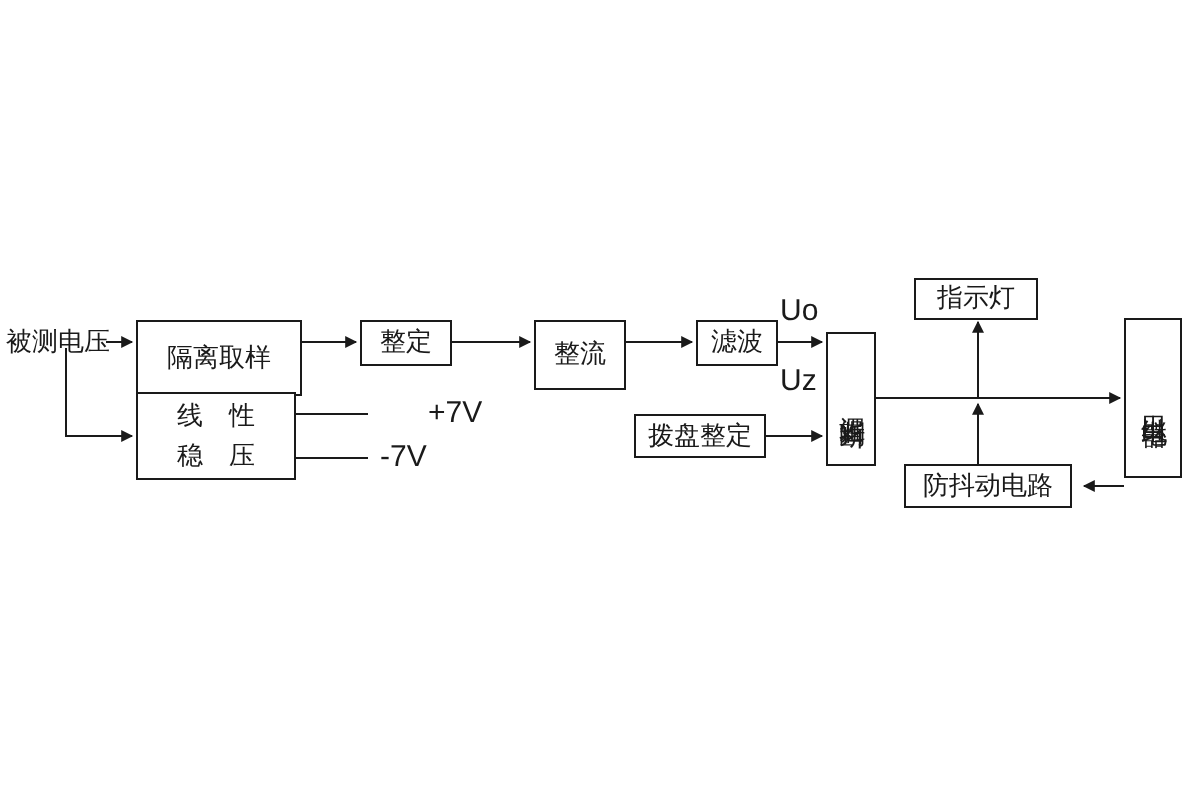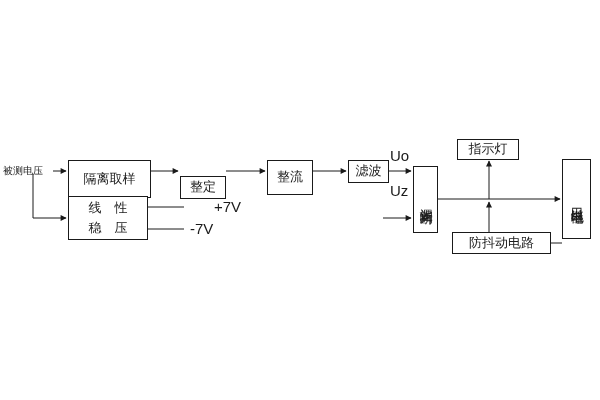--- a/index.html
+++ b/index.html
@@ -28,21 +28,21 @@
     writing-mode: vertical-lr;
     text-orientation: upright;
     letter-spacing: 1px;
   }
   .vbox2 {
     flex-direction: column;
     gap: 5px;
   }
   .lbl {
     position: absolute;
-    font-size: 10px;
+    font-size: 13px;
     line-height: 14px;
     white-space: nowrap;
   }
   .sig {
     position: absolute;
     font-size: 15px;
     line-height: 14px;
     white-space: nowrap;
   }
   svg.wires {
@@ -93,34 +93,35 @@
 
     <line x1="148" y1="207" x2="184" y2="207"></line>
 
     <line x1="148" y1="229" x2="184" y2="229"></line>
   </svg>
 
   <div class="lbl" style="left:3px; top:164px;">被测电压</div>
 
   <div class="box" style="left:68px; top:160px; width:83px; height:38px;">隔离取样</div>
 
-  <div class="box" style="left:180px; top:176px; width:46px; height:23px;">整定</div>
+  <div class="box" style="left:180px; top:160px; width:46px; height:23px;">整定</div>
 
   <div class="box" style="left:267px; top:160px; width:46px; height:35px;">整流</div>
 
   <div class="box" style="left:348px; top:160px; width:41px; height:23px;text-align:center;">滤波</div>
 
   <div class="box vbox" style="left:413px; top:166px; width:25px; height:67px;">逻辑判断</div>
 
+  <div class="box" style="left:317px; top:207px; width:66px; height:22px;">拨盘整定</div>
 
   <div class="box" style="left:457px; top:139px; width:62px; height:21px;">指示灯</div>
 
   <div class="box vbox" style="left:562px; top:159px; width:29px; height:80px;">出口继电器</div>
 
-  <div class="box" style="left:452px; top:232px; width:99px; height:22px;">防抖动电路</div>
+  <div class="box" style="left:452px; top:232px; width:84px; height:22px;">防抖动电路</div>
 
   <div class="box vbox2" style="left:68px; top:196px; width:80px; height:44px;">
     <span>线　性</span>
     <span>稳　压</span>
   </div>
 
   <div class="sig" style="left:390px; top:149px;">Uo</div>
 
   <div class="sig" style="left:390px; top:184px;">Uz</div>
 

